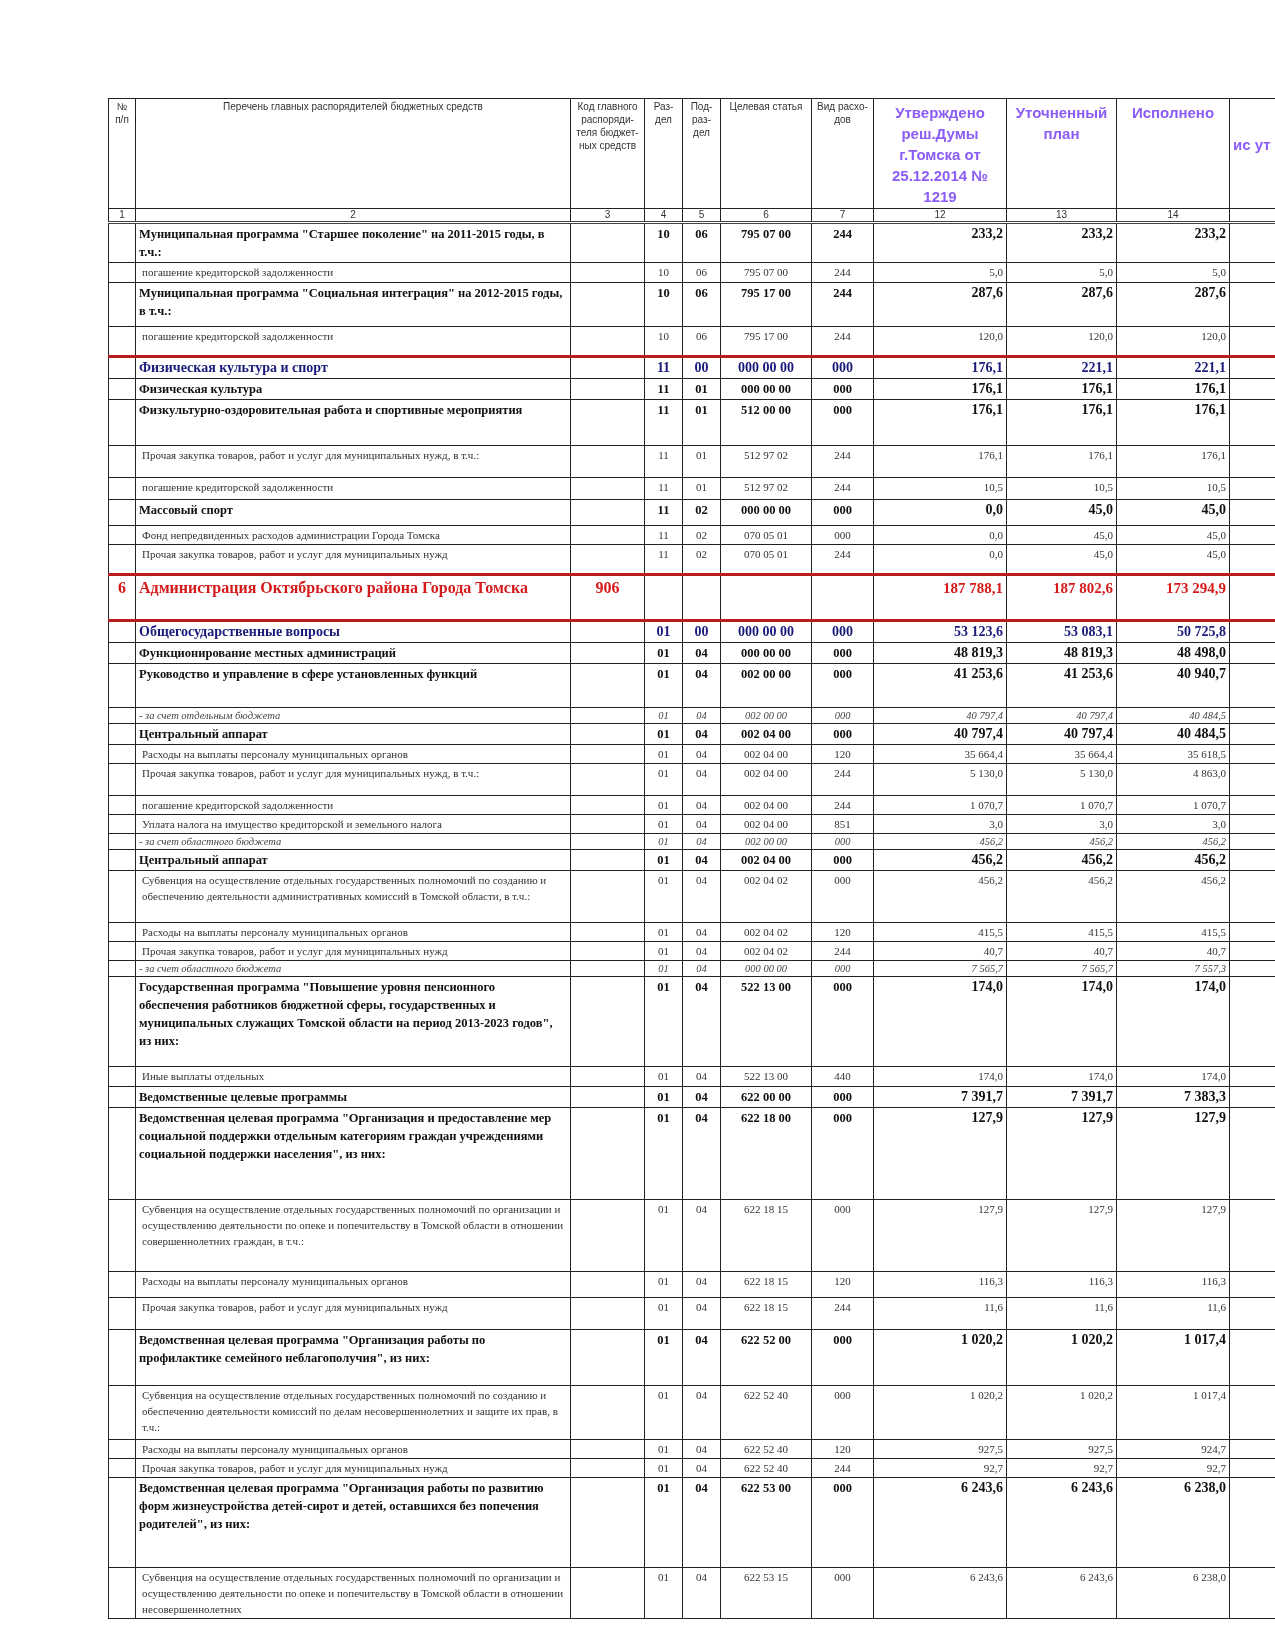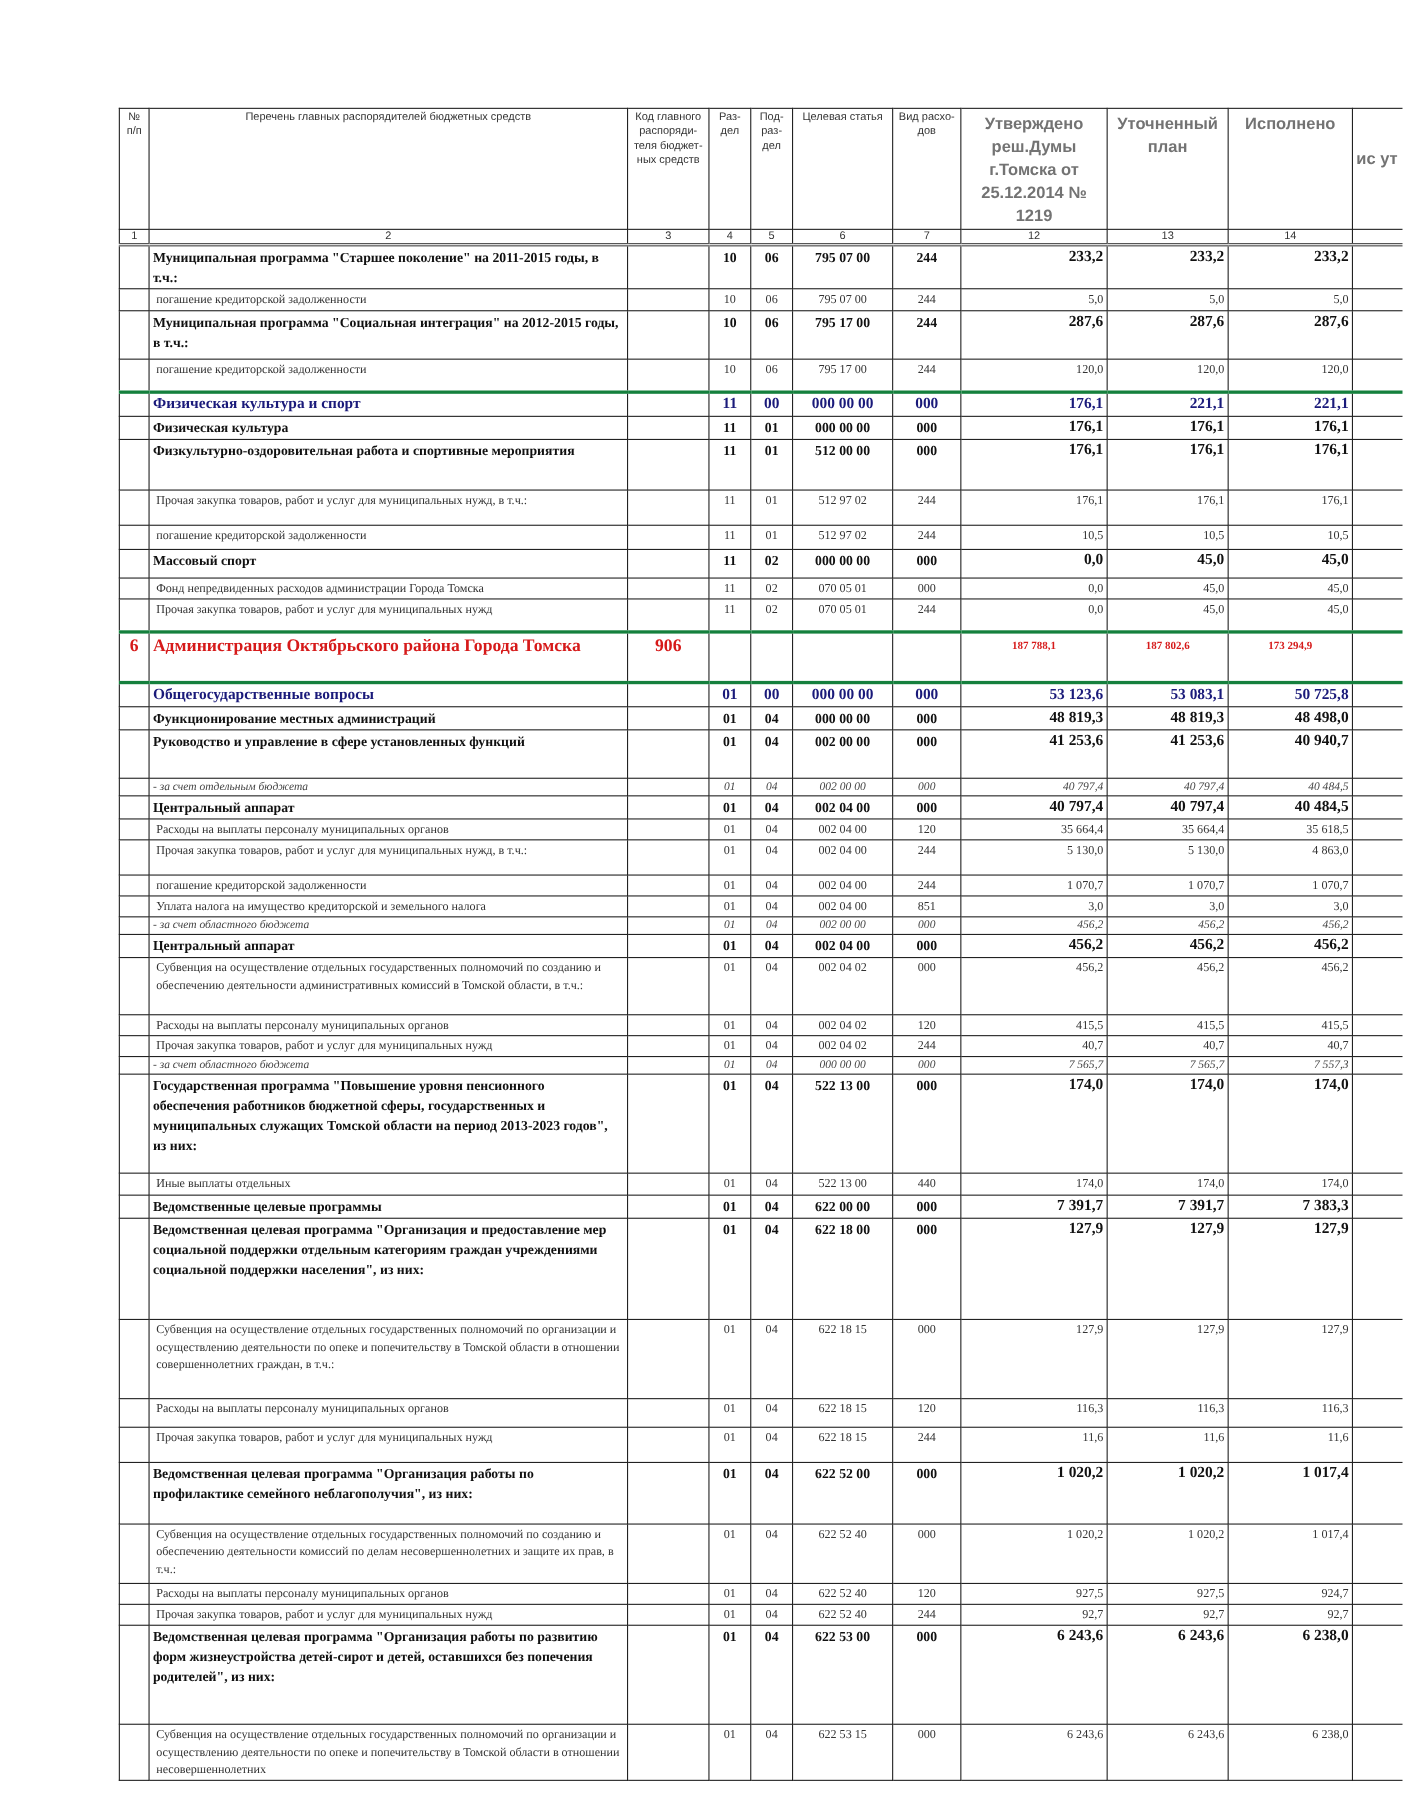--- a/index.html
+++ b/index.html
@@ -1,35 +1,35 @@
 <!DOCTYPE html>
 <html><head>
 <meta charset="utf-8">
 <style>
   html, body { margin: 0; padding: 0; background: #ffffff; }
   body { width: 1275px; height: 1650px; position: relative; overflow: hidden; }
   .page { position: absolute; left: 108px; top: 98px; width: 1167px; }
   table { border-collapse: collapse; table-layout: fixed; width: 1210px; }
   td, th { border: 1px solid #222; padding: 1px 3px; vertical-align: top; overflow: hidden; }
   thead th { font-family: "Liberation Sans", sans-serif; font-weight: normal; font-size: 10px; color: #333; text-align: center; line-height: 13px; }
-  thead th.big { font-size: 15px; font-weight: bold; color: #737373; line-height: 21px; padding-top: 3px; margin-top: 47px; }
+  thead th.big { font-size: 15px; font-weight: bold; color: #8b5cf6; line-height: 21px; padding-top: 3px; margin-top: 47px; }
   tr.nums td { font-family: "Liberation Sans", sans-serif; font-size: 10px; text-align: center; border-bottom: 3px double #444; color: #333; padding: 0; height: 12px; }
   tbody td { font-family: "Liberation Serif", serif; font-size: 11px; line-height: 16px; color: #333; }
   td.c { text-align: center; }
   td.r { text-align: right; }
   td.name { text-align: left; }
   tr.bold td { font-weight: bold; color: #111; font-size: 12.5px; line-height: 18px; }
   tr.bold td.num { font-size: 14px; }
   tr.section td { color: #1a1a7a; font-weight: bold; font-size: 14px; line-height: 18px; }
   tr.section td.num { font-size: 14px; }
   tr.org td { color: #d61a1a; font-weight: bold; font-size: 16px; line-height: 22px; }
-  tr.org td.num { font-size: 10px; text-align: center; }
+  tr.org td.num { font-size: 15px; }
   tr.ital td { font-style: italic; font-size: 10.5px; color: #444; line-height: 13px; }
   tr.plain td.name { padding-left: 6px; }
-  tr.thickTop td { border-top: 3px solid #15803d; }
+  tr.thickTop td { border-top: 3px solid #b91c1c; }
 </style>
 </head>
 <body>
 
 <div class="page">
   <table>
     <colgroup>
       <col style="width:27px">
       <col style="width:435px">
       <col style="width:74px">

